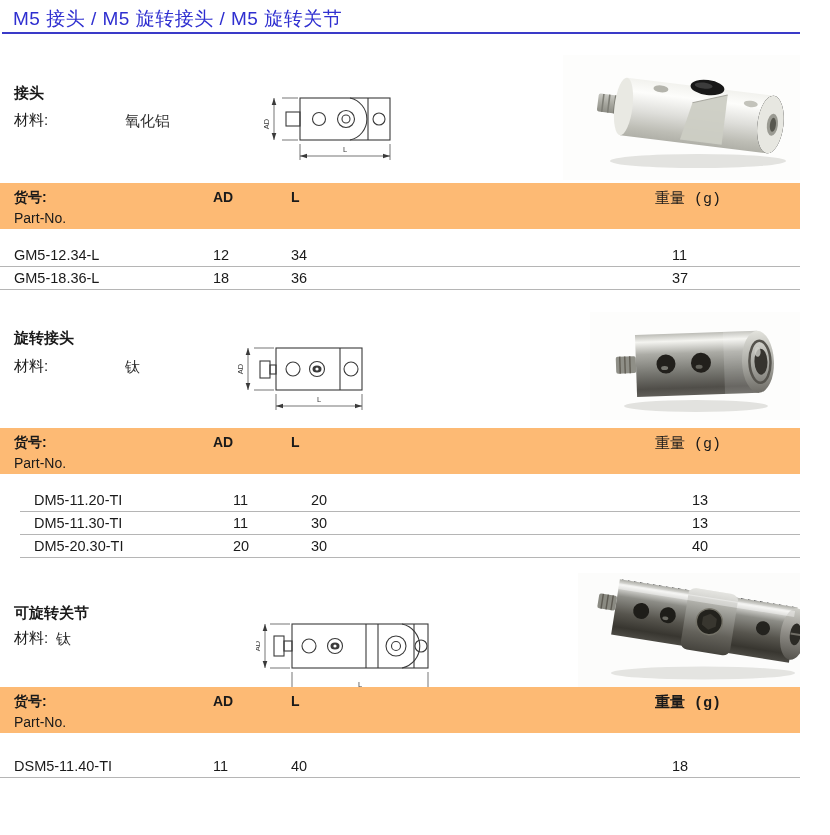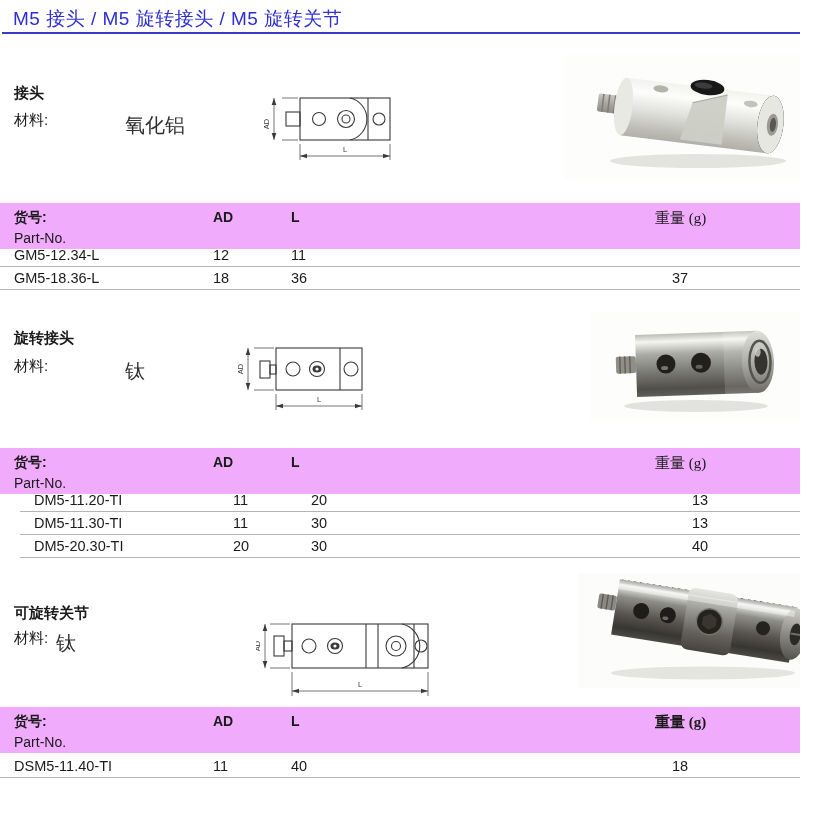--- a/index.html
+++ b/index.html
@@ -4,42 +4,42 @@
 <style>
   html,body{margin:0;padding:0;background:#ffffff;}
   .page{position:relative;width:800px;height:835px;background:#ffffff;overflow:hidden;
         font-family:"Liberation Sans",sans-serif;color:#1a1a1a;}
   
   .title{position:absolute;left:13px;top:6px;font-size:19px;letter-spacing:.5px;color:#2f2fd0;white-space:nowrap;}
   .title-rule{position:absolute;left:2px;top:32px;width:803px;height:2px;background:#3a3ac8;}
   
   .sec-name{position:absolute;font-size:15px;font-weight:bold;white-space:nowrap;}
   .mat-label{position:absolute;font-size:15px;font-weight:normal;white-space:nowrap;}
-  .mat-value{position:absolute;font-size:20px;font-family:"DejaVu Serif",serif;color:#2e2e2e;white-space:nowrap;}
+  .mat-value{position:absolute;font-size:15px;font-family:"DejaVu Serif",serif;color:#2e2e2e;white-space:nowrap;}
   .s1-name{left:14px;top:84px;}  .s1-ml{left:14px;top:111px;}  .s1-mv{left:125px;top:112px;}
   .s2-name{left:14px;top:329px;} .s2-ml{left:14px;top:357px;}  .s2-mv{left:125px;top:358px;}
   .s3-name{left:14px;top:604px;text-align:right;} .s3-ml{left:14px;top:629px;}  .s3-mv{left:56px;top:630px;}
   
   .drawing{position:absolute;}
   .d1{left:262px;top:88px;}
   .d2{left:238px;top:328px;}
   .d3{left:256px;top:606px;}
   .photo{position:absolute;}
   .p1{left:563px;top:55px;}
   .p2{left:590px;top:312px;}
   .p3{left:578px;top:573px;}
   
-  .thead{position:absolute;left:0;width:806px;height:46px;background:#f0abfc;
+  .thead{position:absolute;left:0;width:806px;height:46px;background:#fdba74;
          box-sizing:border-box;padding:4px 0 0 14px;
-         display:grid;grid-template-columns:199px 78px 381px 1fr;margin-top:20px;}
+         display:grid;grid-template-columns:199px 78px 381px 1fr;}
   .t1h{top:183px;} .t2h{top:428px;} .t3h{top:687px;}
   .hcn{font-size:14px;font-weight:bold;line-height:21px;}
   .hen{font-size:14px;line-height:21px;}
   .hcol{font-size:14px;font-weight:bold;padding-top:2px;}
-  .hweight{font-size:15px;font-family:Liberation Serif, serif;padding-top:2px;margin-left:-17px;white-space:nowrap;}
+  .hweight{font-size:15px;font-family:Liberation Mono, monospace;padding-top:2px;margin-left:-17px;white-space:nowrap;}
   .t3h .hweight{font-weight:bold;}
   .rows{position:absolute;left:0;width:806px;}
   .t1r{top:244px;} .t2r{top:489px;margin-left:20px;} .t3r{top:754px;}
   .row{box-sizing:border-box;height:23px;border-bottom:1px solid #b5b5b5;
        display:grid;grid-template-columns:199px 78px 381px 1fr;align-items:center;padding-left:14px;}
   .t3r .row{height:24px;}
   .cell{font-size:14.5px;white-space:nowrap;}
   
   .dw{stroke:#3a3a3a;stroke-width:1.1;fill:none;}
   .dwt{stroke:#3a3a3a;stroke-width:.7;fill:none;}
@@ -126,20 +126,21 @@
       <div class="hen">Part-No.</div>
     </div>
     <div class="hcol">AD</div>
     <div class="hcol">L</div>
     <div class="hweight">重量 (g)</div>
   </div>
   <div class="rows t1r">
     <div class="row">
       <div class="cell">GM5-12.34-L</div>
       <div class="cell">12</div>
+      <div class="cell">34</div>
       <div class="cell">11</div>
     </div>
     <div class="row">
       <div class="cell">GM5-18.36-L</div>
       <div class="cell">18</div>
       <div class="cell">36</div>
       <div class="cell">37</div>
     </div>
   </div>
 

